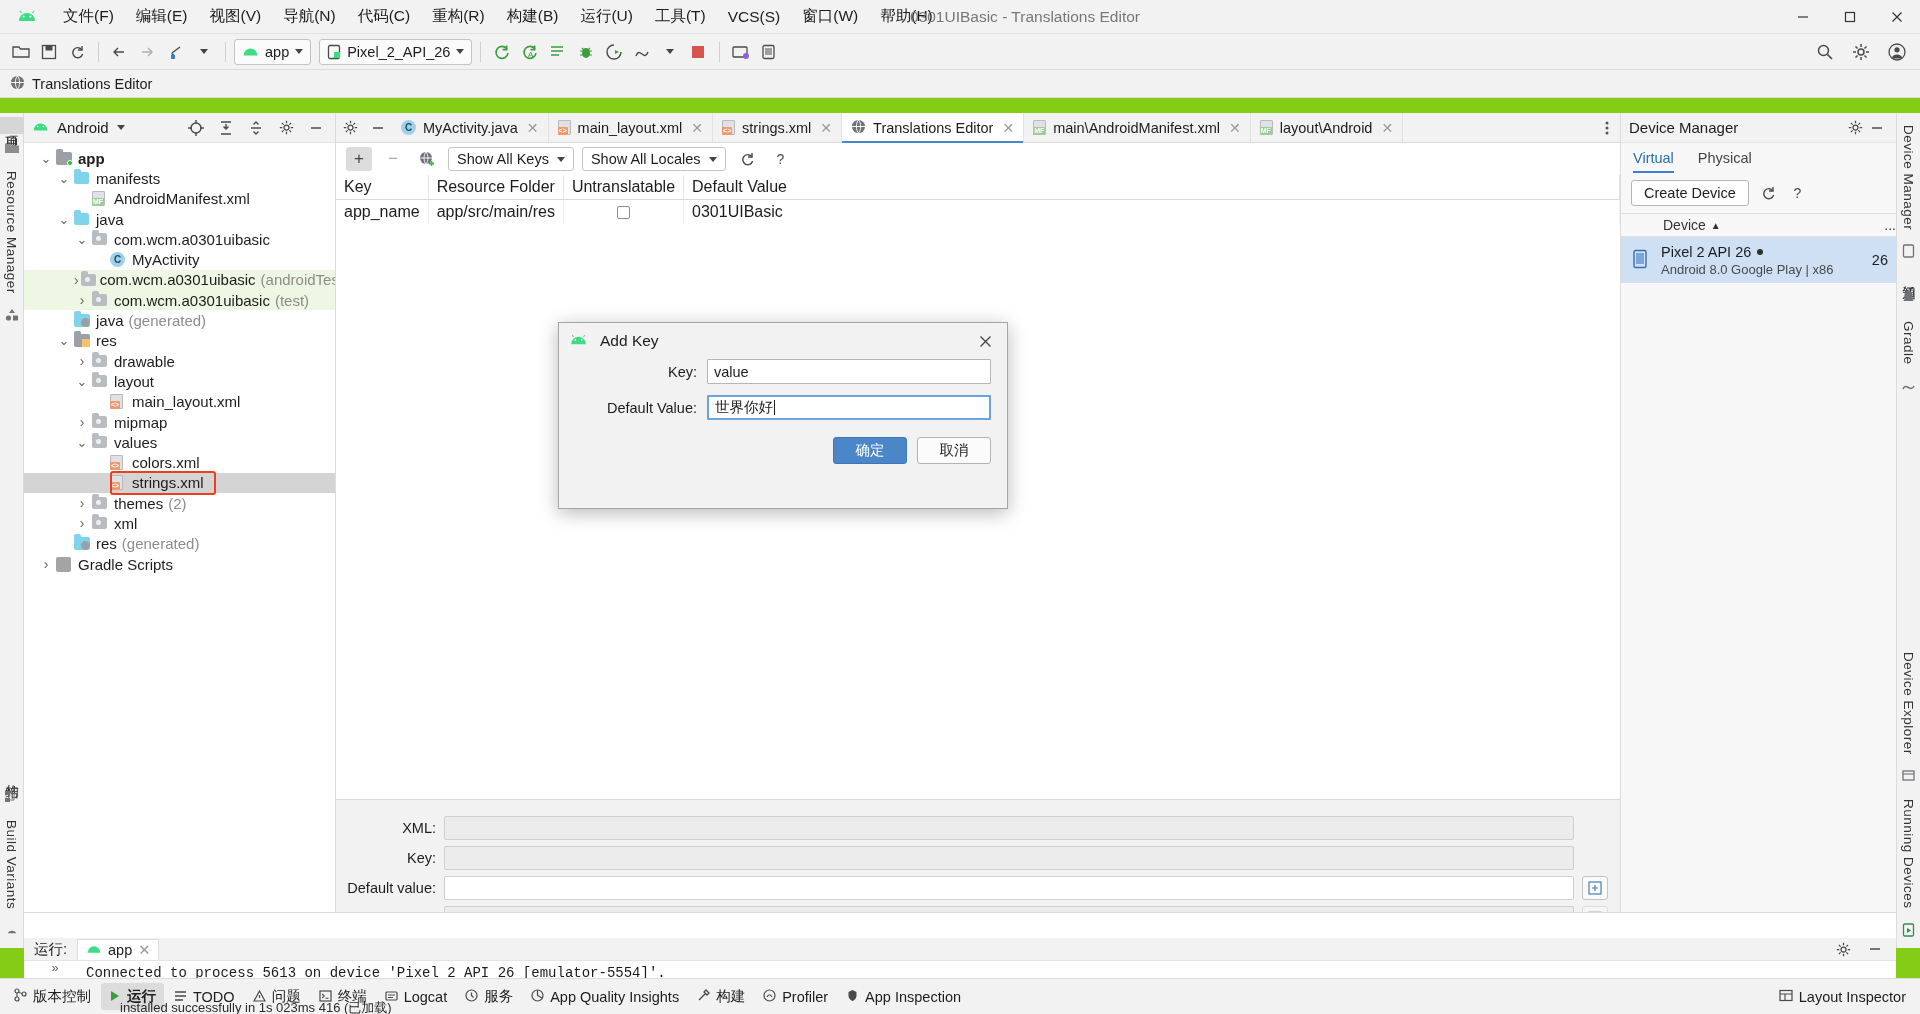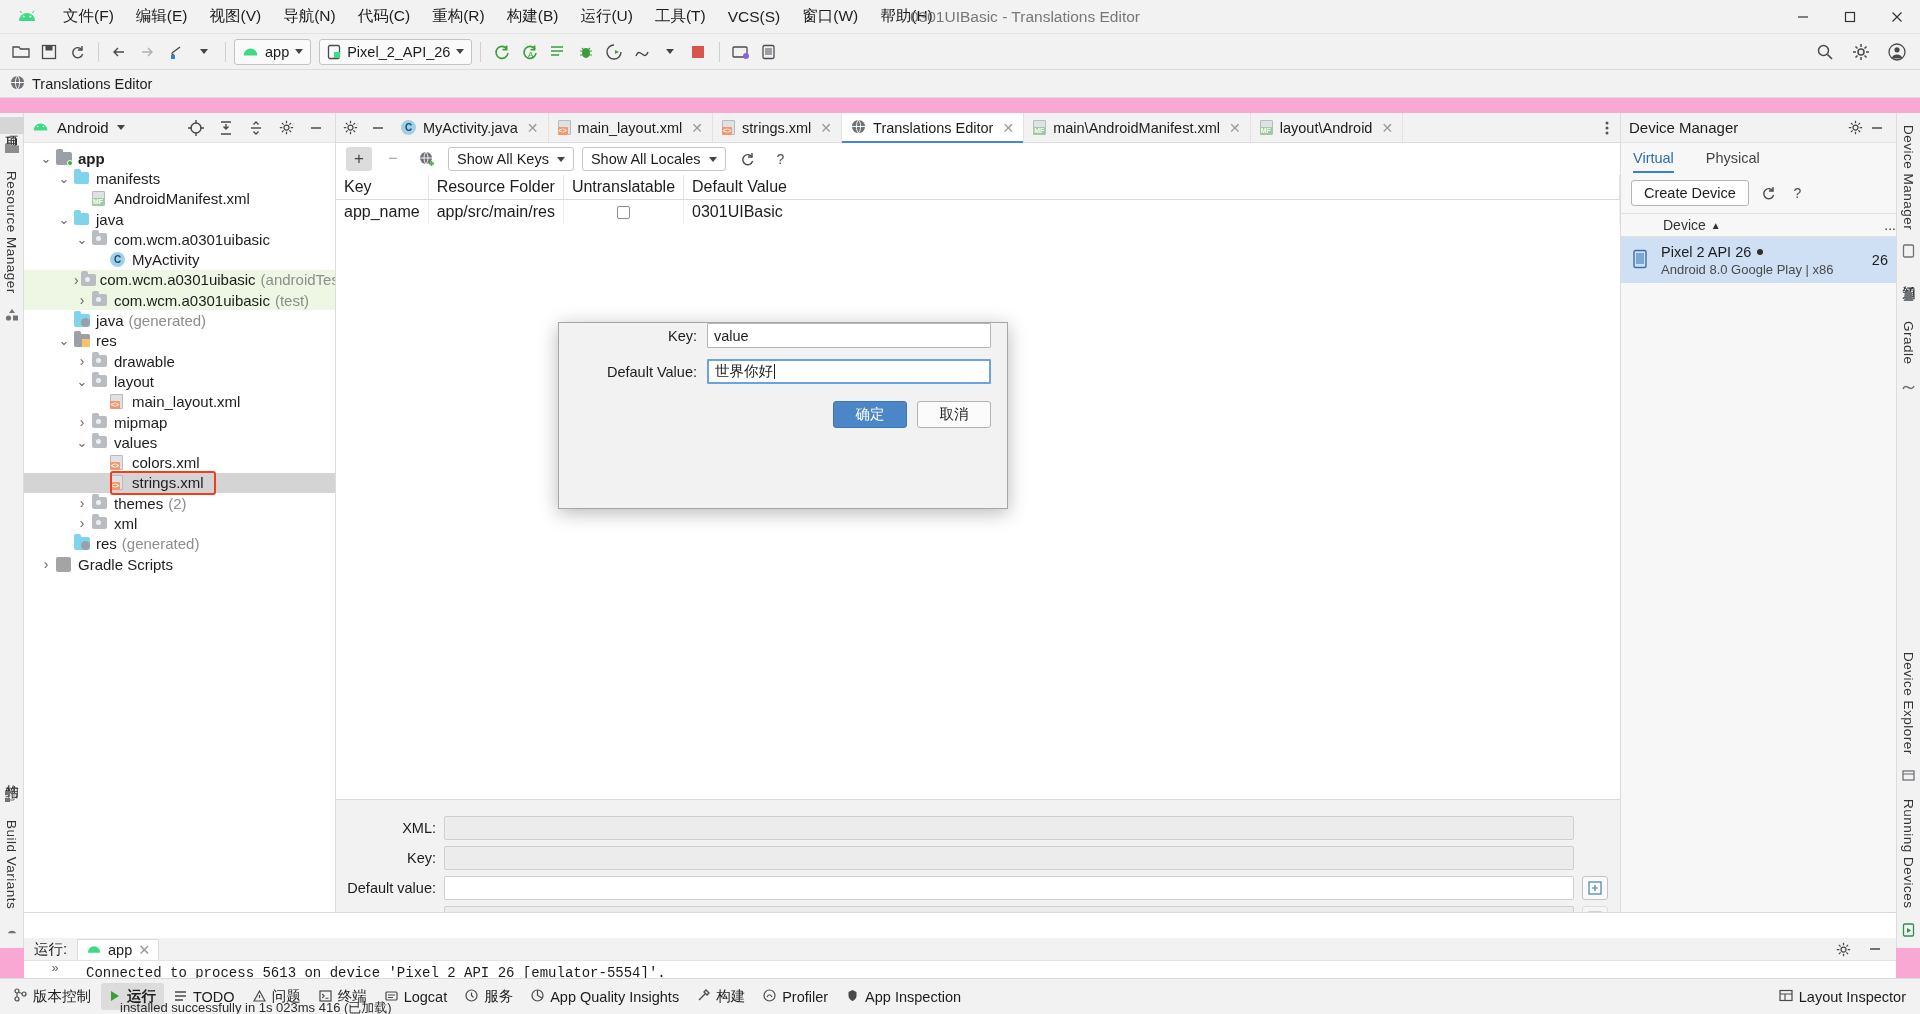--- a/index.html
+++ b/index.html
@@ -6,21 +6,21 @@
   html, body {
     margin: 0; padding: 0;
     width: 1920px; height: 1014px;
     overflow: hidden;
     font-family: "Liberation Sans", sans-serif;
     font-size: 15px;
     color: #1d1d1d;
     background: #f2f2f2;
     -webkit-font-smoothing: antialiased;
   }
-  .app { position: relative; width: 1920px; height: 1014px; background: #f9a8d4; }
+  .app { position: relative; width: 1920px; height: 1014px; background: #84cc16; }
 
   
   .titlebar {
     height: 34px; display: flex; align-items: center;
     background: #f2f2f2; border-bottom: 1px solid #e2e2e2;
     position: relative;
   }
   .andro-logo { width: 30px; display:flex; align-items:center; justify-content:center; margin-left: 12px; }
   .menubar { display: flex; align-items: center; gap: 0px; margin-left: 10px; }
   .menu-item {
@@ -179,21 +179,21 @@
   .dlabel { width: 100px; text-align:right; margin-right: 8px; font-size:14.5px; }
   .dfield { flex:1; height: 24px; border:1px solid #cfcfcf; background:#ececec; border-radius:2px; }
   .dfield.editable { background:#fff; }
   .dbtn { width:26px;height:24px;margin-left:8px;border:1px solid #c4c4c4;background:#fafafa;border-radius:3px;display:flex;align-items:center;justify-content:center; }
   .dbtn.dim { opacity: .45; }
 
   
   .devpanel { width: 276px; background:#f7f7f7; border-left:1px solid #dcdcdc; display:flex; flex-direction:column; }
   .dev-head { height:30px;display:flex;align-items:center;padding:0 8px;background:#f2f2f2;border-bottom:1px solid #e4e4e4; font-size:15px;}
   .dev-head .spacer{flex:1;}
-  .dev-tabs { display:flex; gap:32px; padding: 7px 12px 0 12px; font-size:14.5px; background:#f7f7f7; }
+  .dev-tabs { display:flex; gap:24px; padding: 7px 12px 0 12px; font-size:14.5px; background:#f7f7f7; }
   .dev-tab { padding-bottom: 5px; color:#444; }
   .dev-tab.active { color:#2b6cb3; border-bottom:2px solid #3a7fd5; }
   .dev-act { display:flex; align-items:center; gap:8px; padding: 7px 10px; }
   .btn-primary-out {
     height:26px;padding:0 12px;border:1px solid #b5b5b5;background:#fff;border-radius:3px;
     display:flex;align-items:center;font-size:14.5px;
   }
   .dev-colhead { display:flex; align-items:center; height:24px; border-top:1px solid #e0e0e0;border-bottom:1px solid #e0e0e0; font-size:14px; padding-left:42px; color:#333; background:#f7f7f7;}
   .dev-colhead .spacer{flex:1;}
   .dev-row { display:flex; align-items:center; gap:8px; height: 46px; padding: 0 8px; background:#cfe0f5; }
@@ -1120,20 +1120,36 @@
           </svg>
       </span>
       <span>Layout Inspector</span>
     </div>
   </div>
 
   <div style="position:absolute;left:120px;bottom:-3px;font-size:13px;color:#2a2a2a;white-space:nowrap;">installed successfully in 1s 023ms 416 (已加载)</div>
 
   <div class="overlay">
     <div class="dialog">
+      <div class="dlg-title">
+        <span>
+          <svg width="19" height="13" viewBox="0 0 20 14">
+              <path d="M2 11h16a8 8 0 0 0-16 0z" fill="#3ddc84"></path>
+              <circle cx="6.6" cy="6.4" r=".9" fill="#fff"></circle>
+              <circle cx="13.4" cy="6.4" r=".9" fill="#fff"></circle>
+              <path d="M3.2 1.2l1.5 2M16.8 1.2l-1.5 2" stroke="#3ddc84" stroke-width="1.1" fill="none"></path>
+            </svg>
+        </span>
+        <span class="t">Add Key</span>
+        <span class="x">
+          <svg width="13" height="13" viewBox="0 0 13 13">
+              <path d="M1.5 1.5l10 10M11.5 1.5l-10 10" stroke="#444" stroke-width="1.3"></path>
+            </svg>
+        </span>
+      </div>
       <div class="dlg-body">
         <div class="frow">
           <div class="flabel">Key:</div>
           <div class="finput">value</div>
         </div>
         <div class="frow">
           <div class="flabel">Default Value:</div>
           <div class="finput focused">
             <span>世界你好</span>
               <span class="caretbar"></span>

